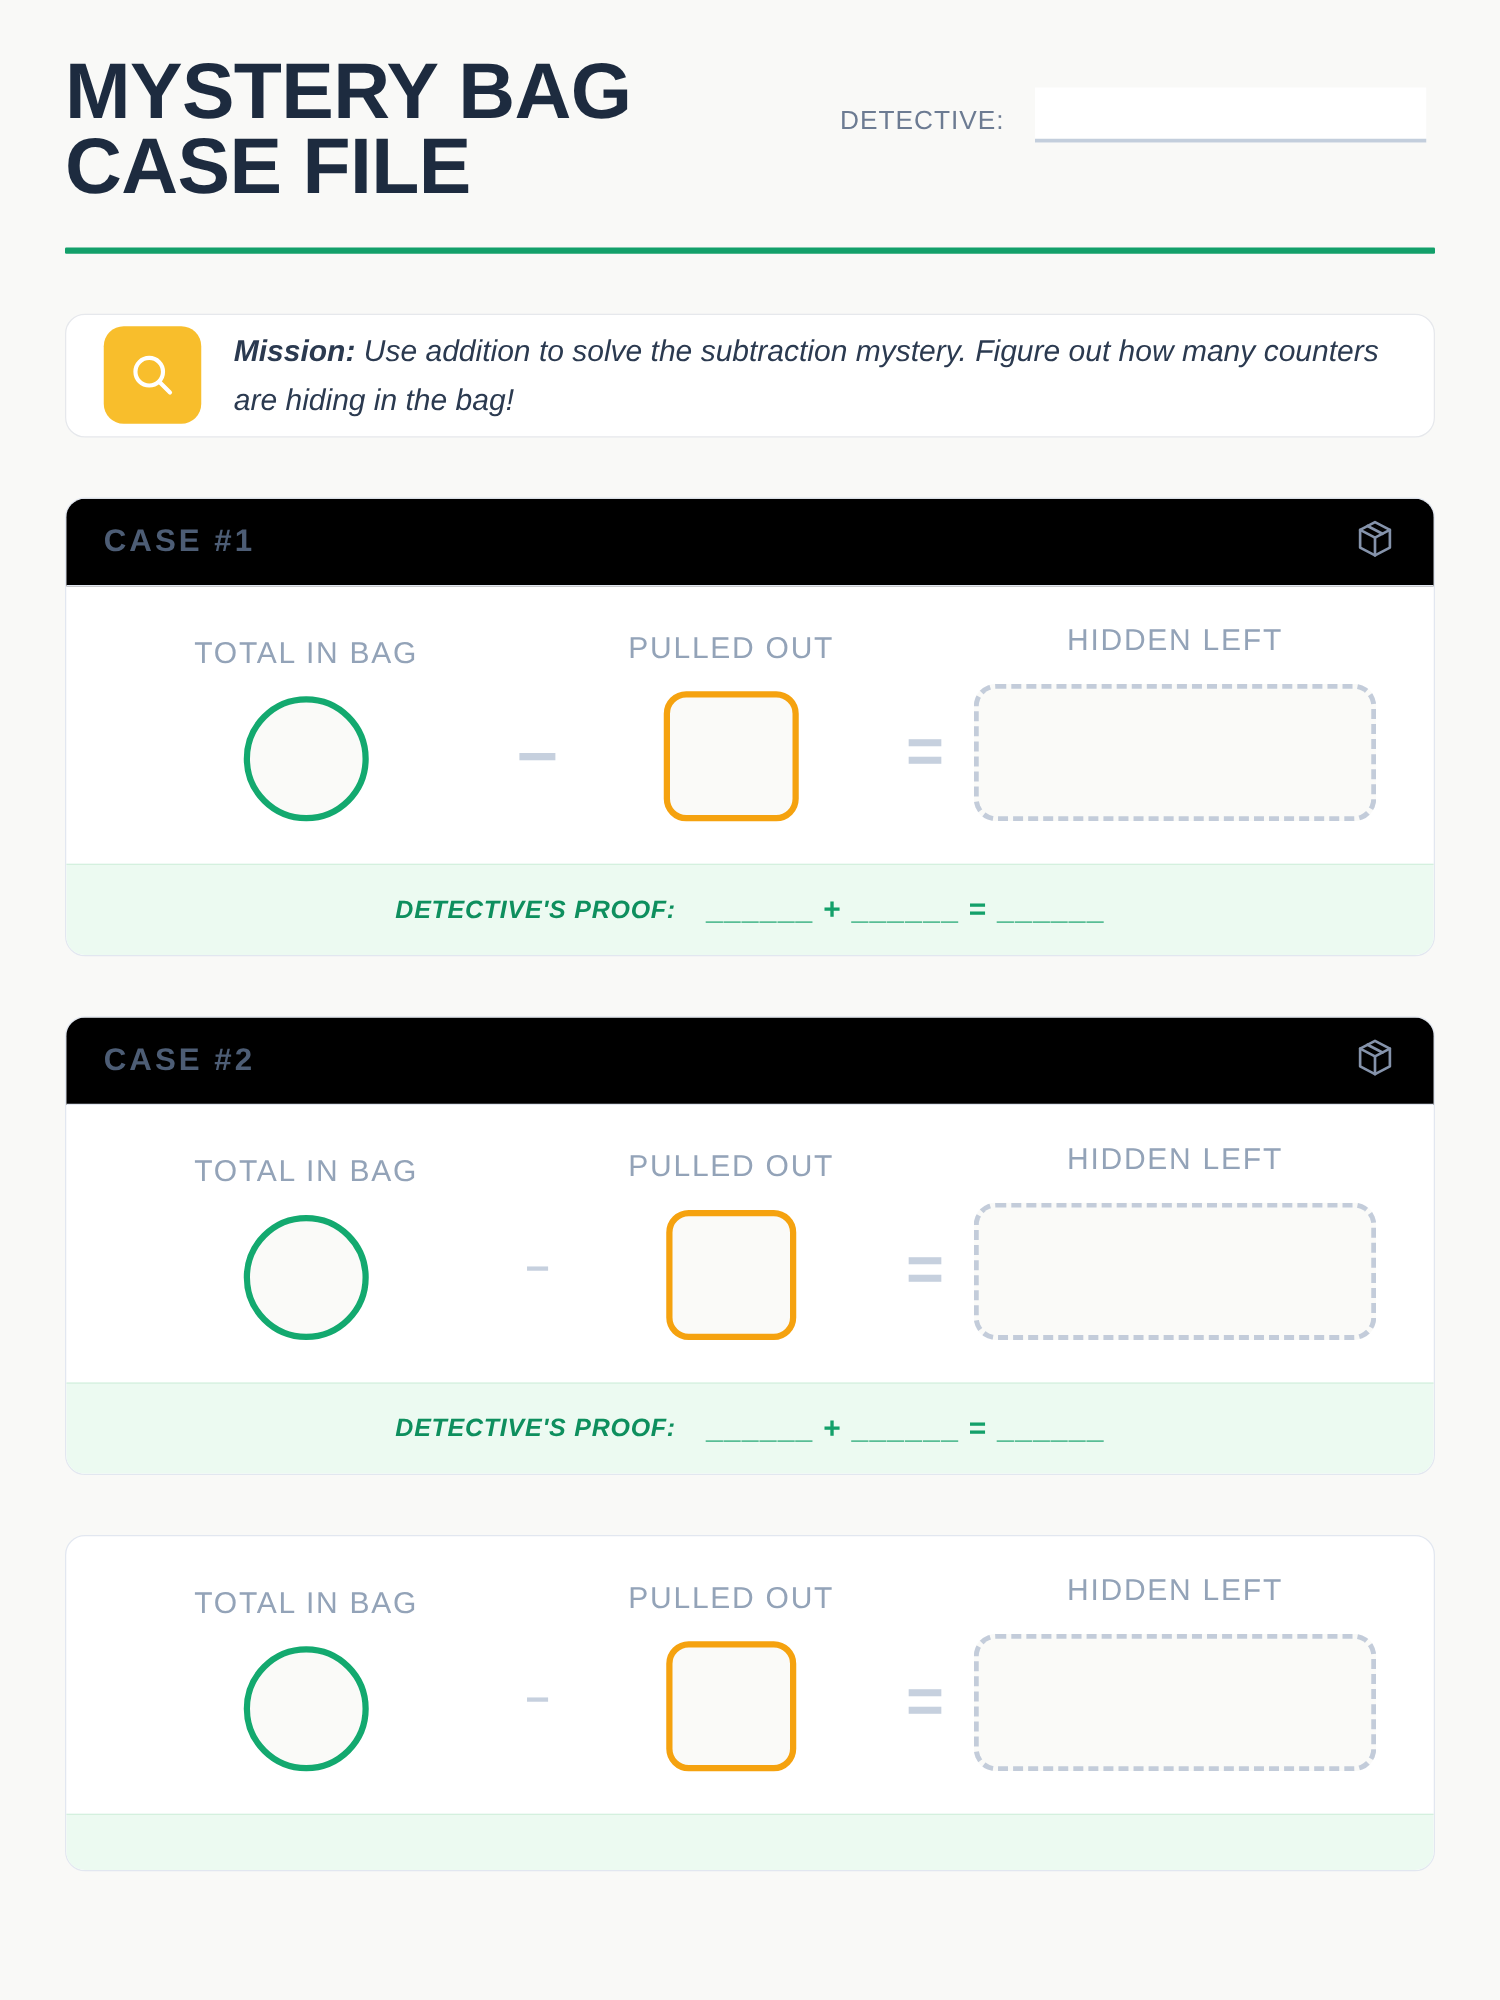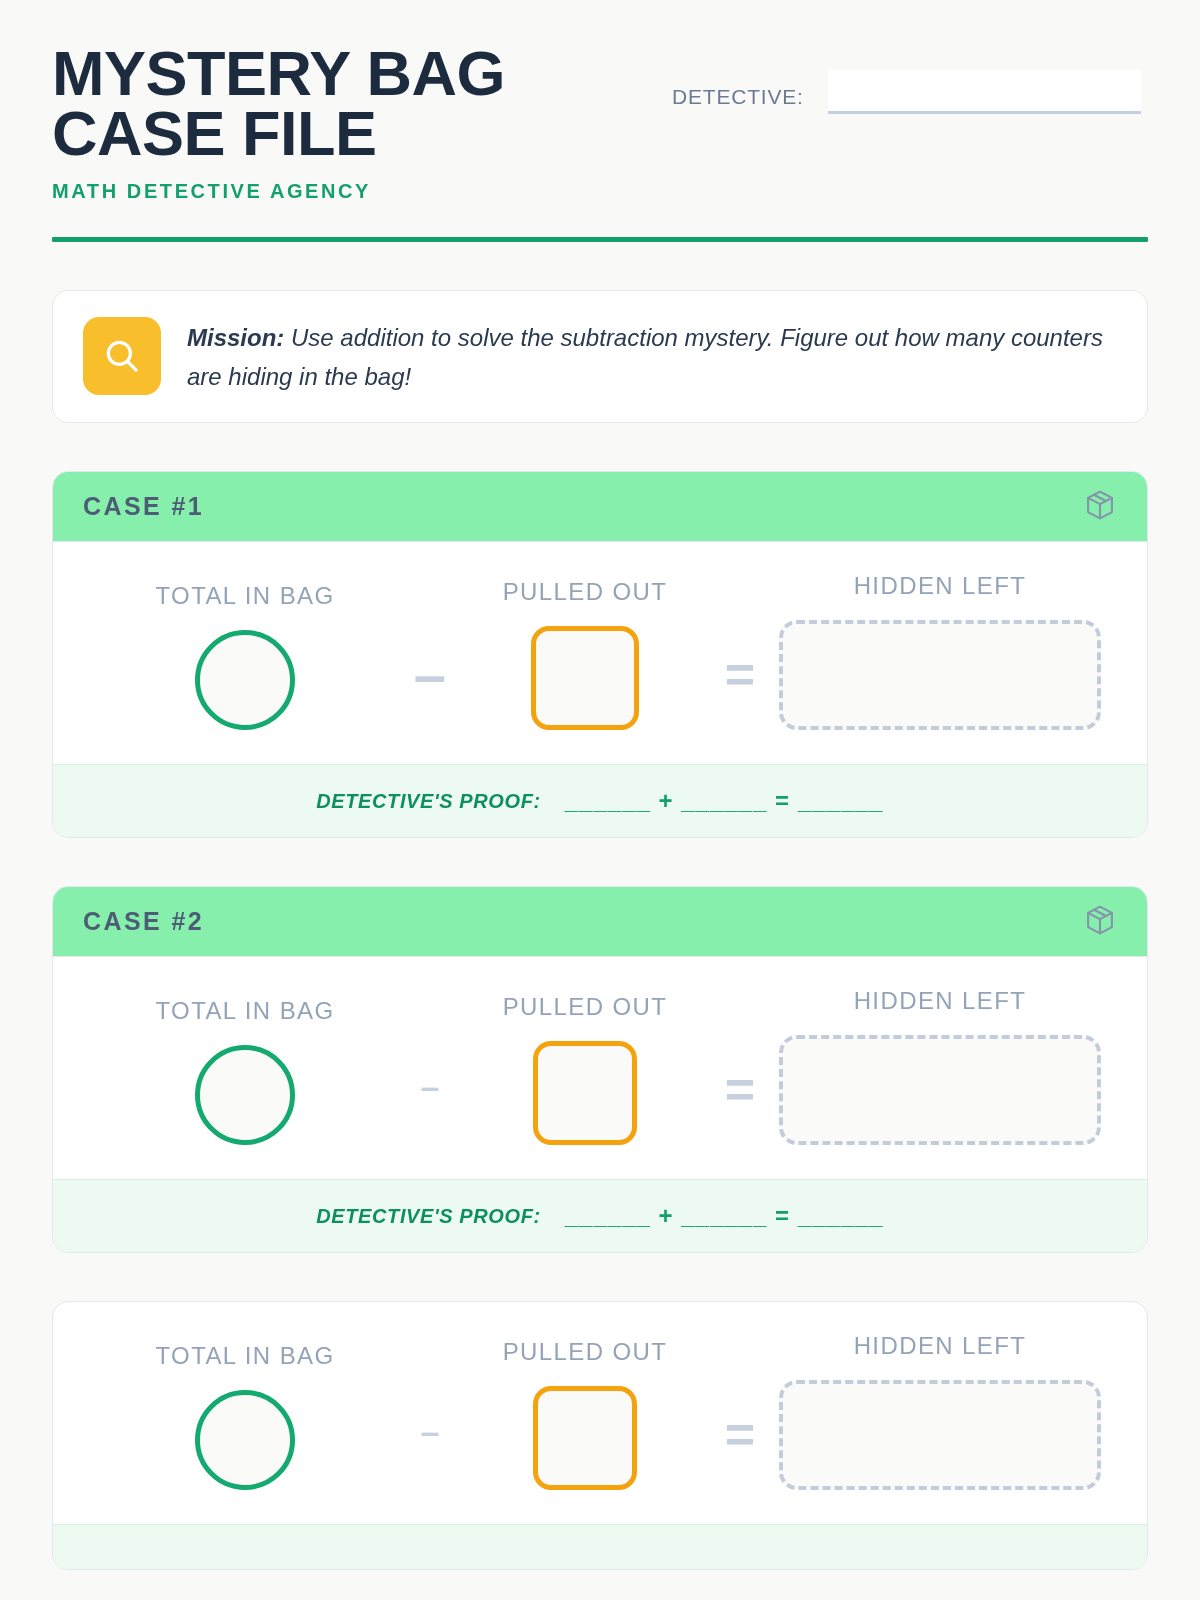--- a/index.html
+++ b/index.html
@@ -87,21 +87,21 @@
     background: #13A06A;
     border-radius: 1px;
   }
 
   
   .mission {
     margin-top: 48px;
     background: #FFFFFF;
     border: 1.5px solid #E6E8EC;
     border-radius: 16px;
-    padding: 26px 30px;
+    padding: 9px 30px;
     display: flex;
     align-items: flex-start;
     gap: 26px;
   }
 
   .mission-icon {
     flex: 0 0 auto;
     width: 78px;
     height: 78px;
     border-radius: 16px;
@@ -123,21 +123,21 @@
   
   .case-card {
     margin-top: 48px;
     background: #FFFFFF;
     border: 1.5px solid #E2E7F0;
     border-radius: 16px;
     overflow: hidden;
   }
 
   .case-header {
-    background: #86efac;
+    background: #000000;
     border-bottom: 1.5px solid #E2E7F0;
     height: 70px;
     padding: 0 30px;
     display: flex;
     align-items: center;
     justify-content: space-between;
   }
 
   .case-title {
     font-size: 25px;
@@ -226,21 +226,20 @@
 </style>
 </head>
 <body>
 
 <div class="page">
 
   <div class="masthead">
 
     <div class="title-block">
       <div class="worksheet-title">Mystery Bag Case File</div>
-      <div class="worksheet-subtitle">Math Detective Agency</div>
     </div>
 
     <div class="meta-block">
       <div class="meta-row">
         <span class="meta-label">Detective:</span>
         <div class="meta-field wide"></div>
       </div>
     </div>
 
   </div>

